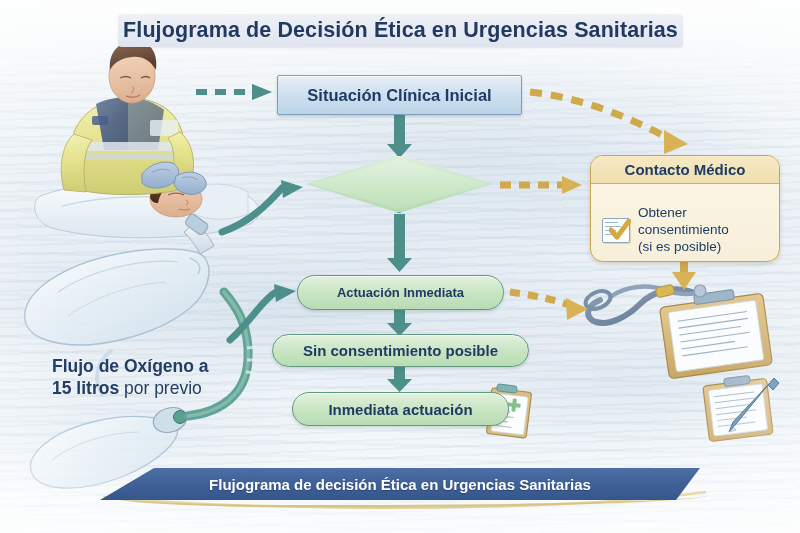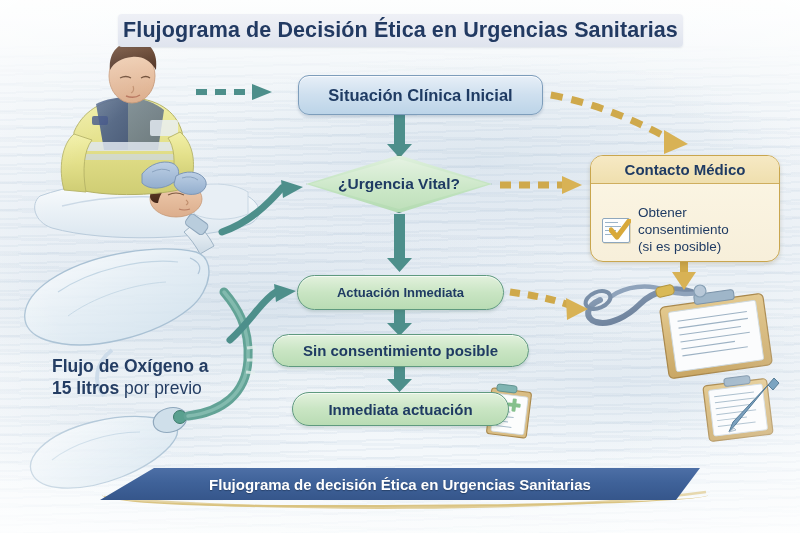--- a/index.html
+++ b/index.html
@@ -56,25 +56,25 @@
   .title-text{
     font-size:21.5px;font-weight:bold;color:#223a62;letter-spacing:.1px;
     white-space:nowrap;
   }
 
   
   .node{position:absolute;display:flex;align-items:center;justify-content:center;text-align:center;}
 
   .node-blue{
     left:277px;top:75px;width:243px;height:38px;
-    border-radius:11px;
+    border-radius:2px;
     background:linear-gradient(180deg,#e7eff8 0%,#cfe0ef 48%,#bcd4e8 100%);
     border:1.6px solid #7d9dbb;
     box-shadow:0 2px 3px rgba(50,80,115,.20), inset 0 1px 0 rgba(255,255,255,.7);
-    color:#1f3b63;font-size:16.5px;font-weight:bold;margin-left:21px;
+    color:#1f3b63;font-size:16.5px;font-weight:bold;
   }
 
   .node-diamond{
     left:306px;top:155px;width:186px;height:58px;
   }
   .node-diamond .dia{
     position:absolute;inset:0;
     background:linear-gradient(180deg,#dff0dd 0%,#c3e4c0 52%,#b4dbb2 100%);
     border:1.7px solid #4e8d72;
     clip-path:polygon(50% 0%,100% 50%,50% 100%,0% 50%);
@@ -417,21 +417,20 @@
     <div class="title-text">Flujograma de Decisión Ética en Urgencias Sanitarias</div>
   </div>
 
   <div class="node node-blue">
     <span>Situación Clínica Inicial</span>
   </div>
 
   <div class="node node-diamond">
     <div class="dia"></div>
     <div class="dia-in"></div>
-    <span class="lbl">¿Urgencia Vital?</span>
   </div>
 
   <div class="node node-green n-actuacion">
     <span>Actuación Inmediata</span>
   </div>
 
   <div class="node node-green n-sinconsent">
     <span>Sin consentimiento posible</span>
   </div>
 

